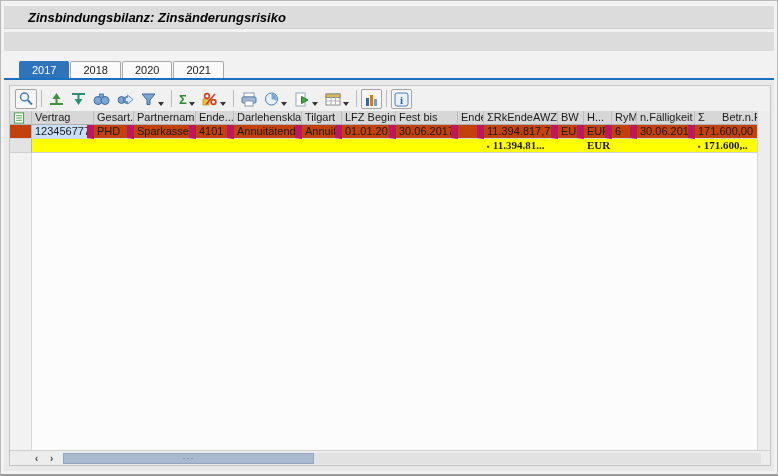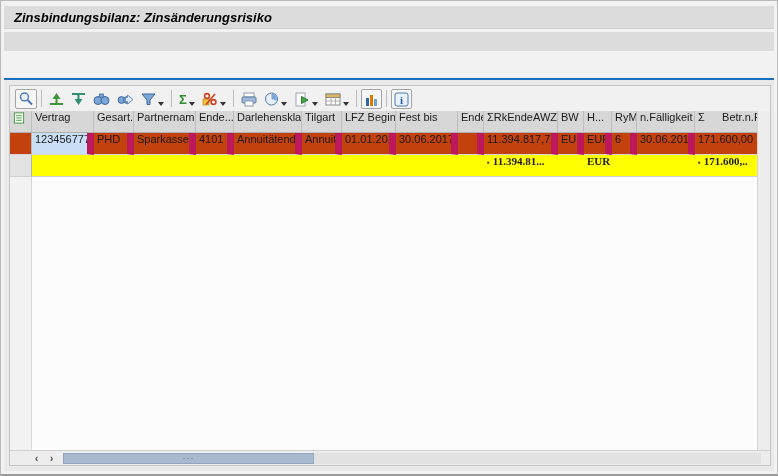--- a/index.html
+++ b/index.html
@@ -2,21 +2,21 @@
 <html><head>
 <meta charset="utf-8">
 <style>
   * { margin:0; padding:0; box-sizing:border-box; }
   html,body { width:778px; height:476px; }
   body { font-family:"Liberation Sans","DejaVu Sans",sans-serif; background:#f2f2f2; position:relative; overflow:hidden; }
   .window { position:absolute; inset:0; border:1px solid #b9b9b9; border-bottom:2px solid #9a9a9a; background:#f2f2f2; }
 
   
   .titlebar { position:absolute; left:3px; right:3px; top:5px; height:23px; background:#dcdcdc; border-bottom:1px solid #cfcfcf; }
-  .titlebar .title { font-size:13px; font-weight:bold; font-style:italic; color:#000; line-height:23px; padding-left:10px; }
+  .titlebar .title { font-size:13px; font-weight:bold; font-style:italic; color:#000; line-height:23px; padding-left:24px; }
   .bar2 { position:absolute; left:3px; right:3px; top:31px; height:19px; background:#dcdcdc; }
 
   
   .tabstrip { position:absolute; left:3px; right:3px; top:60px; height:19px; }
   .tabs { position:absolute; left:15px; bottom:2px; display:flex; }
   .tab { height:17px; line-height:16px; padding:0 12px; font-size:11px; color:#222;
          background:#fafafa; border:1px solid #a9a9a9; border-bottom:none; margin-right:1px;
          border-radius:2px 2px 0 0; cursor:default; }
   .tab.active { background:#2f74bb; color:#fff; border-color:#2f74bb; font-weight:normal; }
   .tab-underline { position:absolute; left:0; right:0; bottom:0; height:2px; background:#1b6fc0; }
@@ -32,21 +32,21 @@
   .tbtn.boxed { border:1px solid #a4a4a4; background:#f6f6f6; }
   .tsep { width:1px; height:17px; background:#bcbcbc; margin:0 3px; }
   .caret { width:0; height:0; border-left:3px solid transparent; border-right:3px solid transparent;
            border-top:4px solid #333; margin:0 0 1px 2px; }
   .sigma-glyph { font-size:13px; font-weight:bold; color:#2e8b2e; line-height:15px; }
 
   
   .grid-body { position:relative; flex:1; display:flex; flex-direction:column; overflow:hidden; }
   .vscroll { position:absolute; right:0; top:0; bottom:0; width:13px; background:#ededed; border-left:1px solid #d4d4d4; }
   .rows { width:749px; }
-  .grid-row { display:flex; height:22px; overflow:hidden; font-size:11px; color:#1a1a1a; }
+  .grid-row { display:flex; height:14px; overflow:hidden; font-size:11px; color:#1a1a1a; }
   .cell { flex:none; padding:0 3px; line-height:13px; white-space:nowrap; overflow:hidden; border-right:7px solid #be185d; }
   .hdr .cell { background:#d7d7d7; border-right:1px solid #bfbfbf; border-bottom:1px solid #b0b0b0; }
   .hdr .cell.sel { padding:1px 3px; }
   .datarow .cell { background:#c2410c; border-bottom:1px solid #d6d6d6; }
   .datarow .cell.selected { background:#c9dff5; }
   .totalrow .cell { background:#ffff00; font-weight:bold; border-right:none; border-bottom:1px solid #d0d0d0;font-family:Liberation Serif, serif; }
   .totalrow .cell.selcell { background:#e3e3e3; border-right:1px solid #b5b5b5; }
   .selcol { background:#e3e3e3; border-right:1px solid #b5b5b5; }
   .c0{width:22px}.c1{width:62px}.c2{width:40px}.c3{width:62px}.c4{width:38px}.c5{width:68px}
   .c6{width:40px}.c7{width:54px}.c8{width:62px}.c9{width:26px}.c10{width:74px}.c11{width:26px}
@@ -71,20 +71,26 @@
 <body>
 
 <div class="window">
 
   <div class="titlebar">
     <div class="title">Zinsbindungsbilanz: Zinsänderungsrisiko</div>
   </div>
   <div class="bar2"></div>
 
   <div class="tabstrip">
+    <div class="tabs">
+      <div class="tab active">2017</div>
+      <div class="tab">2018</div>
+      <div class="tab">2020</div>
+      <div class="tab">2021</div>
+    </div>
     <div class="tab-underline"></div>
   </div>
 
   <div class="panel">
     <div class="grid-container">
 
       <div class="alv-toolbar">
         <div class="tbtn boxed">
           <svg width="16" height="16" viewBox="0 0 16 16">
               <circle cx="6.5" cy="6" r="4" fill="#eaf2fb" stroke="#4a7ab5" stroke-width="1.4"></circle>

